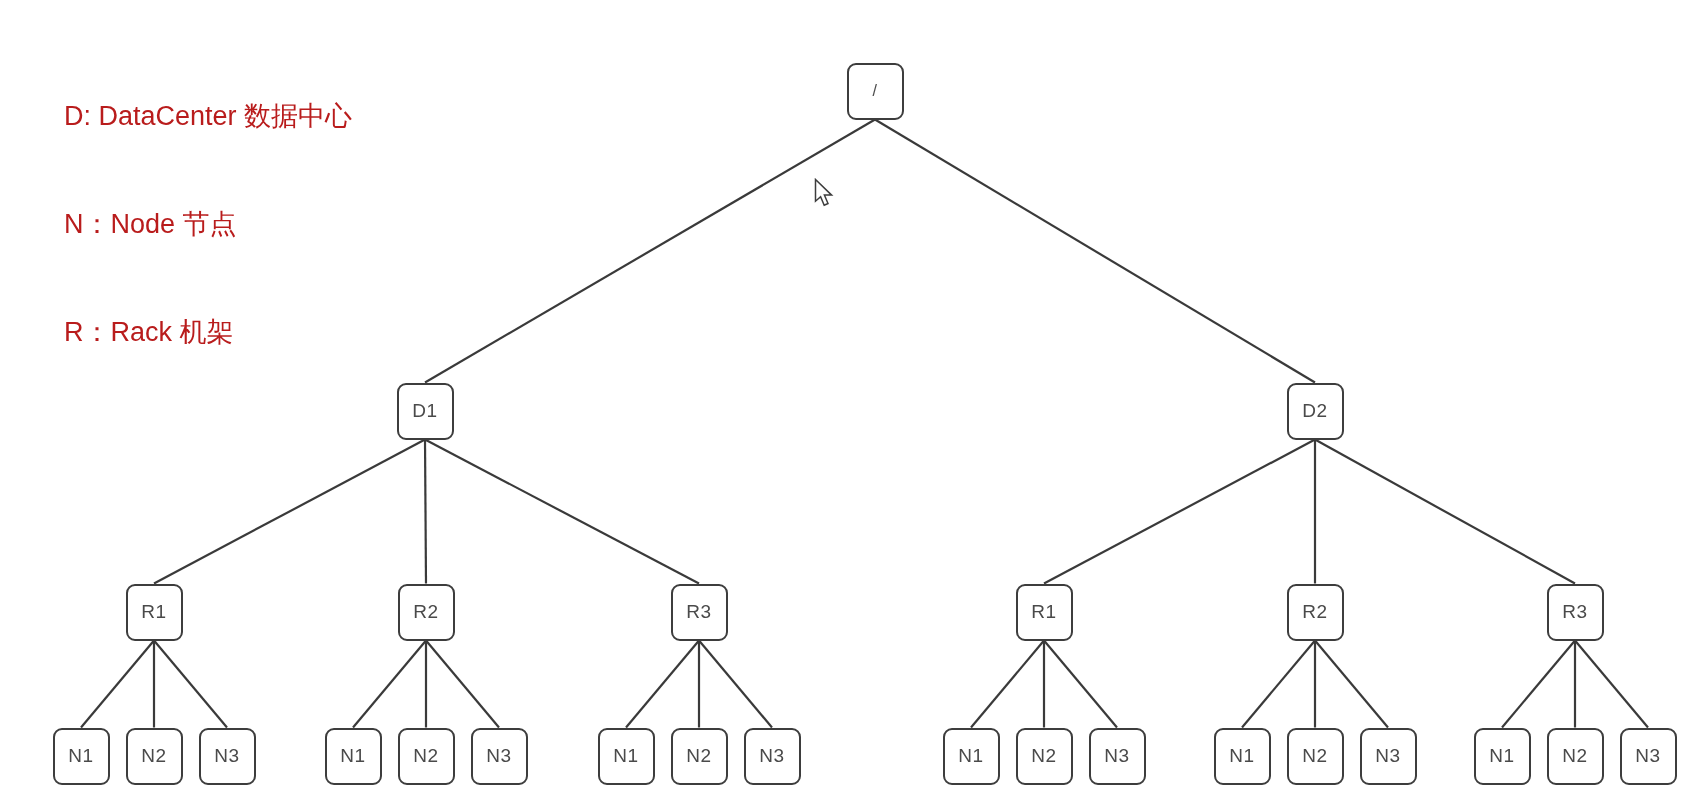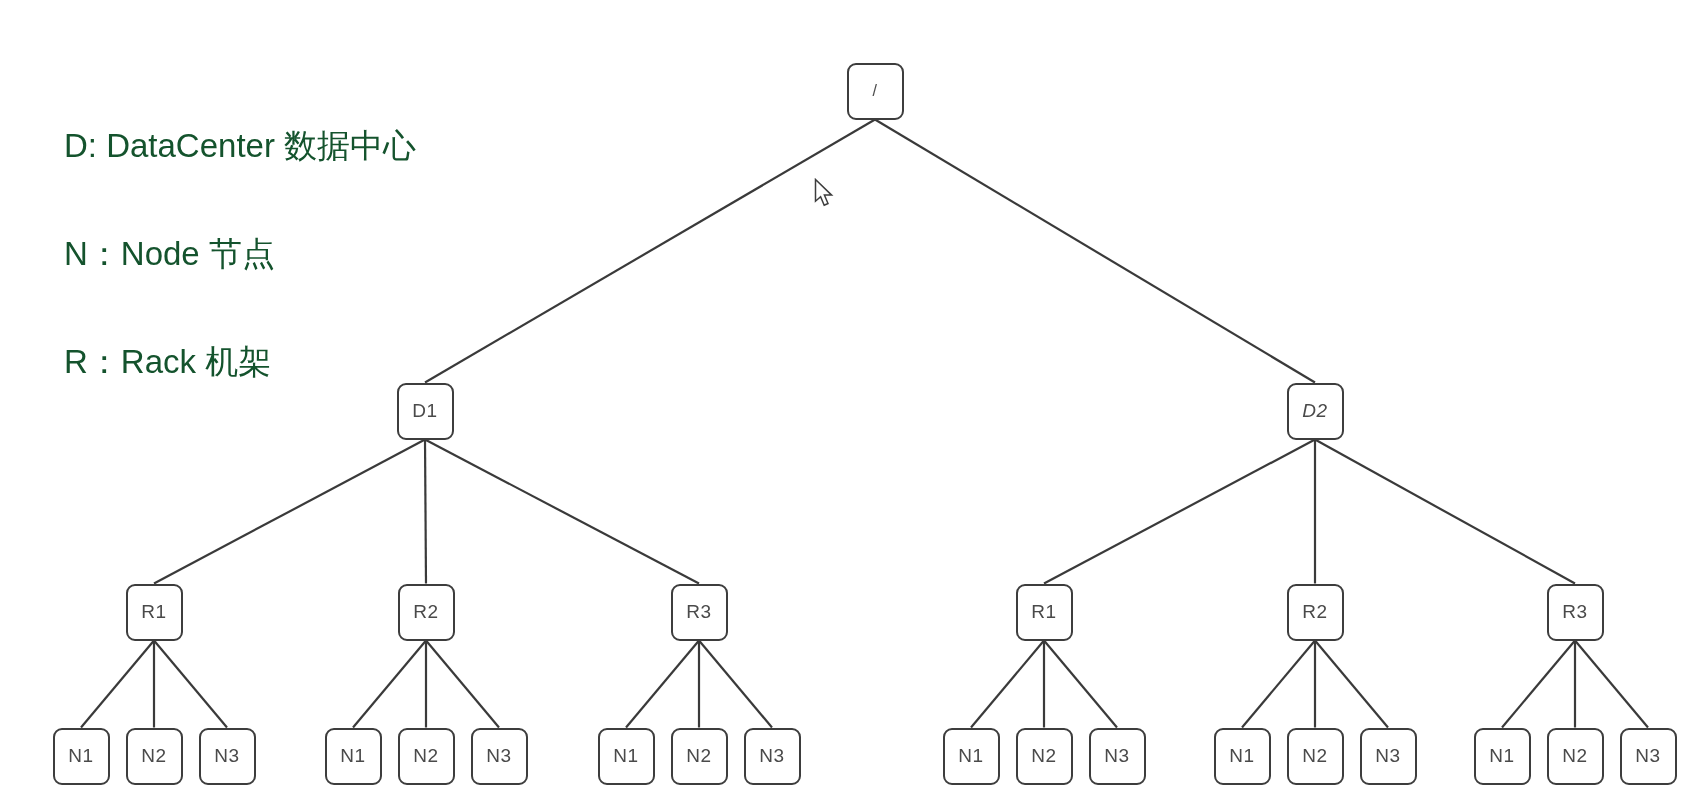--- a/index.html
+++ b/index.html
@@ -10,23 +10,23 @@
   body {
     position: relative;
     width: 1688px;
     height: 804px;
     overflow: hidden;
     font-family: "Liberation Sans", sans-serif;
   }
   #legend {
     position: absolute;
     left: 64px;
-    top: 56px;
-    color: #14532d;
-    font-size: 33px;
+    top: 26px;
+    color: #b91c1c;
+    font-size: 27px;
     line-height: 36px;
     white-space: pre;
   }
   #edge-layer {
     position: absolute;
     left: 0;
     top: 0;
     width: 1688px;
     height: 804px;
   }
@@ -129,21 +129,21 @@
     </div>
     <div class="node-box" style="left: 597.5px; top: 727.5px;">
       <span class="node-label">N1</span>
     </div>
     <div class="node-box" style="left: 670.5px; top: 727.5px;">
       <span class="node-label">N2</span>
     </div>
     <div class="node-box" style="left: 743.5px; top: 727.5px;">
       <span class="node-label">N3</span>
     </div>
-    <div class="node-box" style="left: 1286.5px; top: 382.5px; font-style: italic;">
+    <div class="node-box" style="left: 1286.5px; top: 382.5px;">
       <span class="node-label">D2</span>
     </div>
     <div class="node-box" style="left: 1015.5px; top: 583.5px;">
       <span class="node-label">R1</span>
     </div>
     <div class="node-box" style="left: 942.5px; top: 727.5px;">
       <span class="node-label">N1</span>
     </div>
     <div class="node-box" style="left: 1015.5px; top: 727.5px;">
       <span class="node-label">N2</span>

